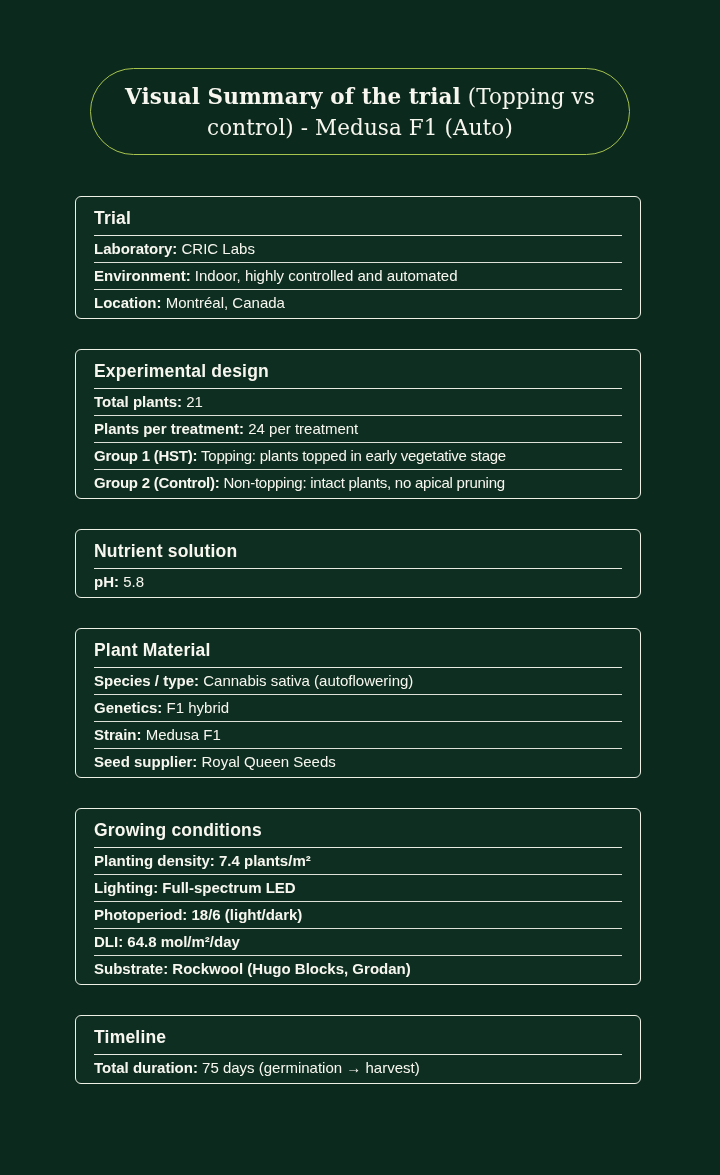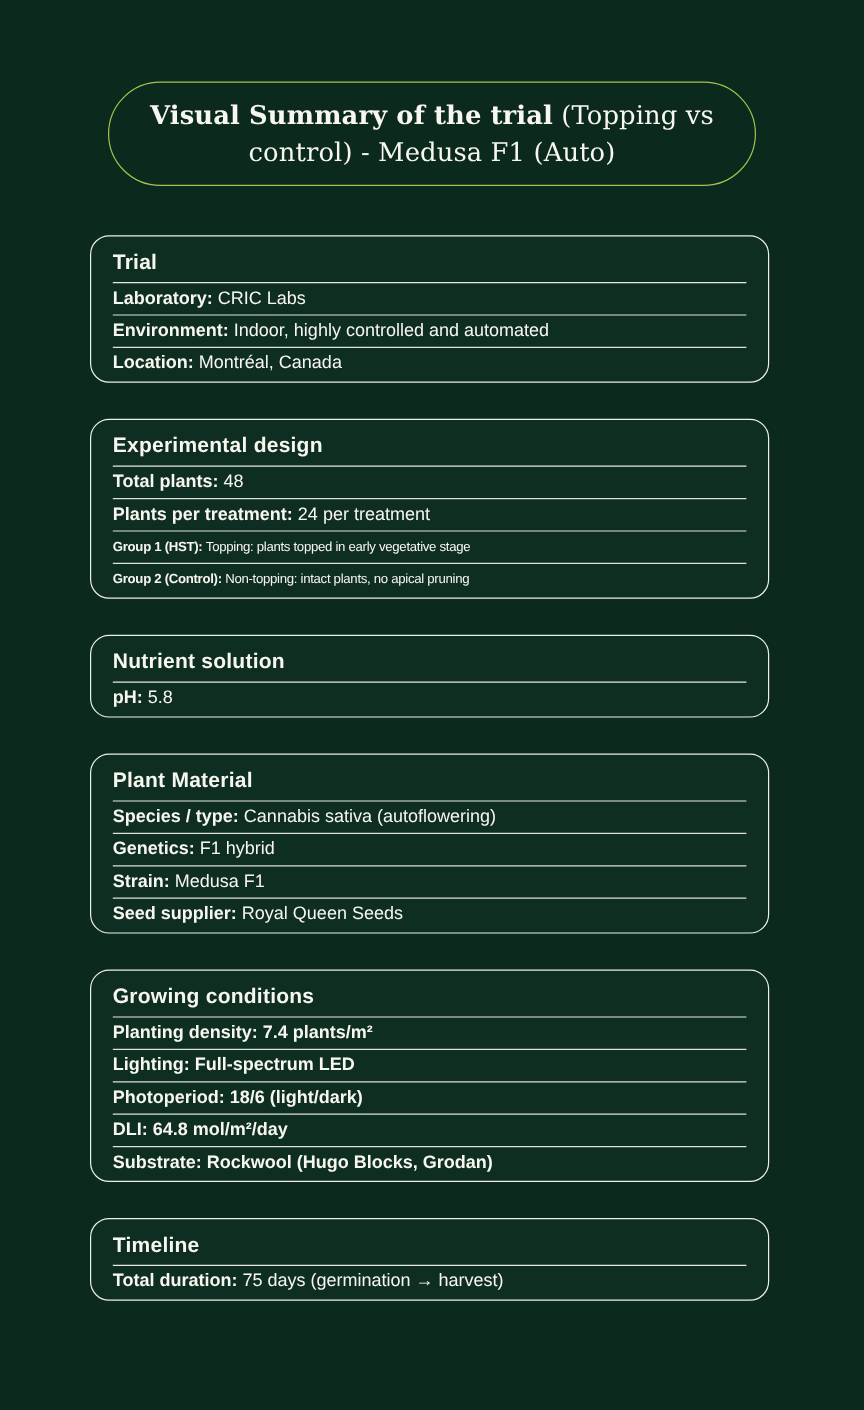--- a/index.html
+++ b/index.html
@@ -41,41 +41,41 @@
   
   .cards {
     width: 566px;
     margin: 41px 0 0 75px;
   }
   .card {
     box-sizing: border-box;
     width: 566px;
     background: #0f2e22;
     border: 1.6px solid #eef0e5;
-    border-radius: 16px;
+    border-radius: 6px;
     padding: 8px 18px 2px 18px;
     margin-bottom: 30px;
   }
   .card-title {
     font-size: 17.5px;
     font-weight: bold;
     letter-spacing: 0.2px;
     line-height: 22px;
     padding: 2px 0 6px 0;
     border-bottom: 1.4px solid rgba(244, 245, 236, 0.95);
   }
   .row {
     font-size: 15px;
     line-height: 26px;
     border-bottom: 1.2px solid rgba(244, 245, 236, 0.9);
   }
   .row:last-child { border-bottom: none; }
   .row .label { font-weight: bold; }
   .row .value.bold { font-weight: bold; }
-  .row.condensed { font-size: 11px; letter-spacing: -0.25px; }
+  .row.condensed { font-size: 15px; letter-spacing: -0.25px; }
 </style>
 </head>
 <body>
 
 <div class="pill">
   <div class="line"><span class="bold">Visual Summary of the trial</span><span> (Topping vs</span></div>
   <div class="line">control) - Medusa F1 (Auto)</div>
 </div>
 
 <div class="cards">
@@ -84,21 +84,21 @@
     <div class="rows">
         <div class="row"><span class="label">Laboratory: </span><span class="value">CRIC Labs</span></div>
         <div class="row"><span class="label">Environment: </span><span class="value">Indoor, highly controlled and automated</span></div>
         <div class="row"><span class="label">Location: </span><span class="value">Montréal, Canada</span></div>
       </div>
   </div>
 
   <div class="card">
     <div class="card-title">Experimental design</div>
     <div class="rows">
-        <div class="row"><span class="label">Total plants: </span><span class="value">48</span></div>
+        <div class="row"><span class="label">Total plants: </span><span class="value">21</span></div>
         <div class="row"><span class="label">Plants per treatment: </span><span class="value">24 per treatment</span></div>
         <div class="row condensed"><span class="label">Group 1 (HST): </span><span class="value">Topping: plants topped in early vegetative stage</span></div>
         <div class="row condensed"><span class="label">Group 2 (Control): </span><span class="value">Non-topping: intact plants, no apical pruning</span></div>
       </div>
   </div>
 
   <div class="card">
     <div class="card-title">Nutrient solution</div>
     <div class="rows">
         <div class="row"><span class="label">pH: </span><span class="value">5.8</span></div>

